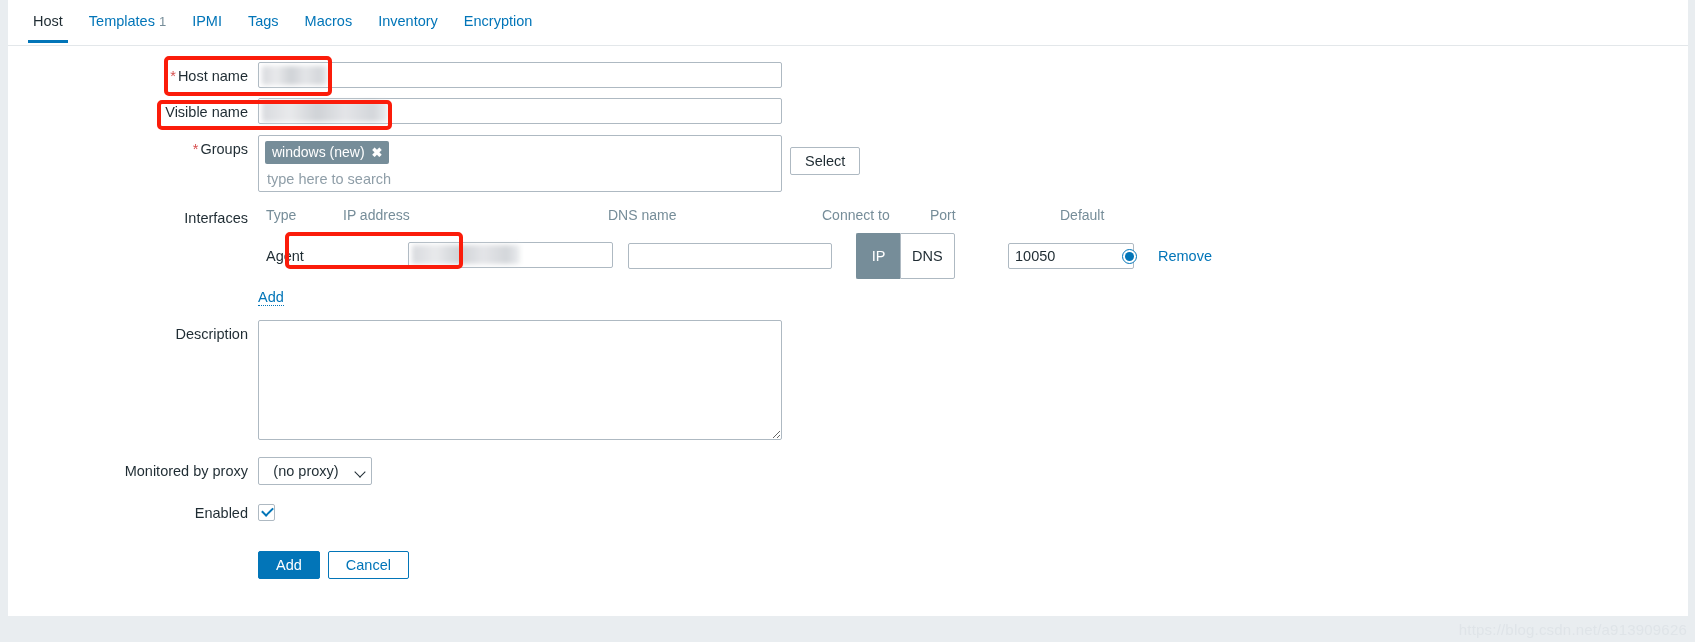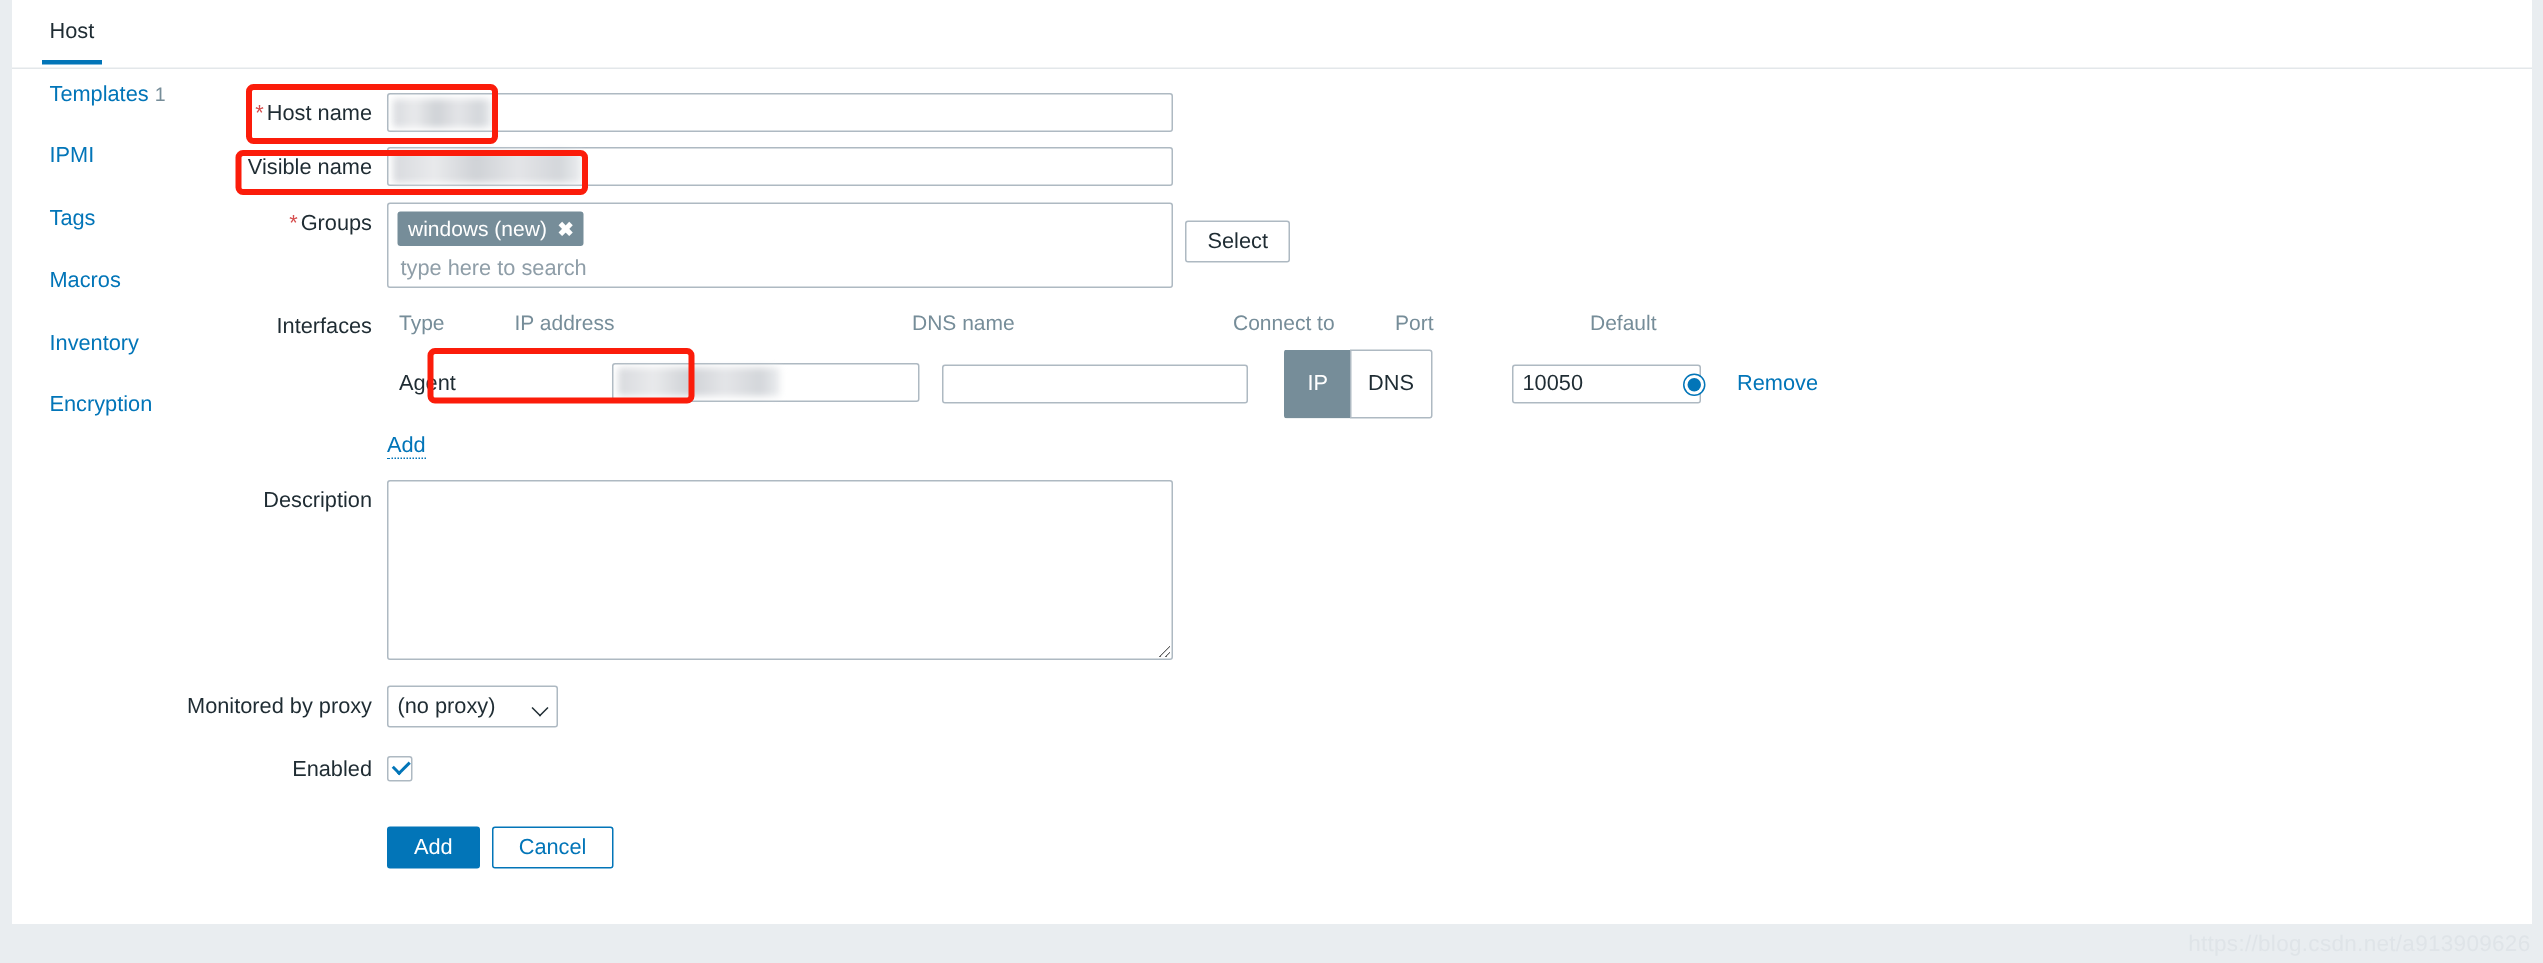--- a/index.html
+++ b/index.html
@@ -22,21 +22,21 @@
     width: 1680px; height: 616px;
     background: #ffffff;
   }
 
   
   .tabbar {
     position: absolute; left: 0; top: 0;
     width: 100%; height: 46px;
     border-bottom: 1px solid #e3e7ea;
     padding-left: 12px;
-    display: flex; align-items: flex-start; flex-direction: column;
+    display: flex; align-items: flex-start;
   }
   .tab {
     position: relative;
     padding: 14px 13px 13px 13px;
     font-size: 14.5px;
     color: #0275b8;
     cursor: pointer;
     white-space: nowrap;
     line-height: 1;
   }
@@ -223,20 +223,21 @@
   }
 
   
   .r-proxy { margin-top: 17px; }
   .sel-wrap { position: relative; display: inline-block; }
   select.proxy {
     width: 114px; height: 28px;
     padding: 0 24px 0 6px;
     -webkit-appearance: none; appearance: none;
     cursor: pointer;
+    text-align: center;
   }
   .sel-wrap .chev {
     position: absolute; right: 8px; top: 11px;
     width: 8px; height: 8px;
     border-left: 1.6px solid #1f2c33;
     border-bottom: 1.6px solid #1f2c33;
     transform: rotate(-45deg);
     pointer-events: none;
   }
 

